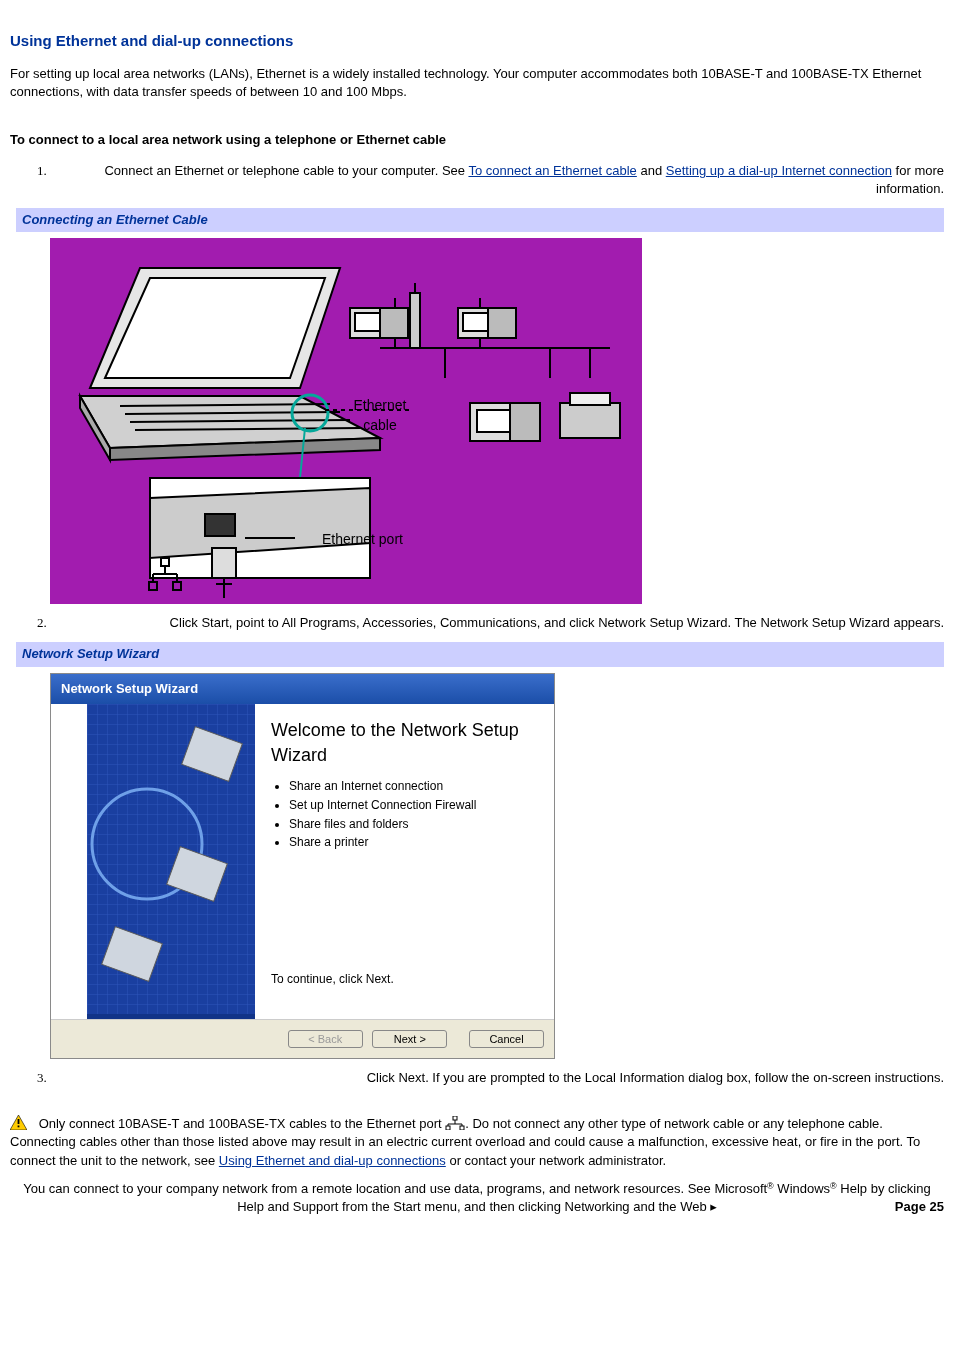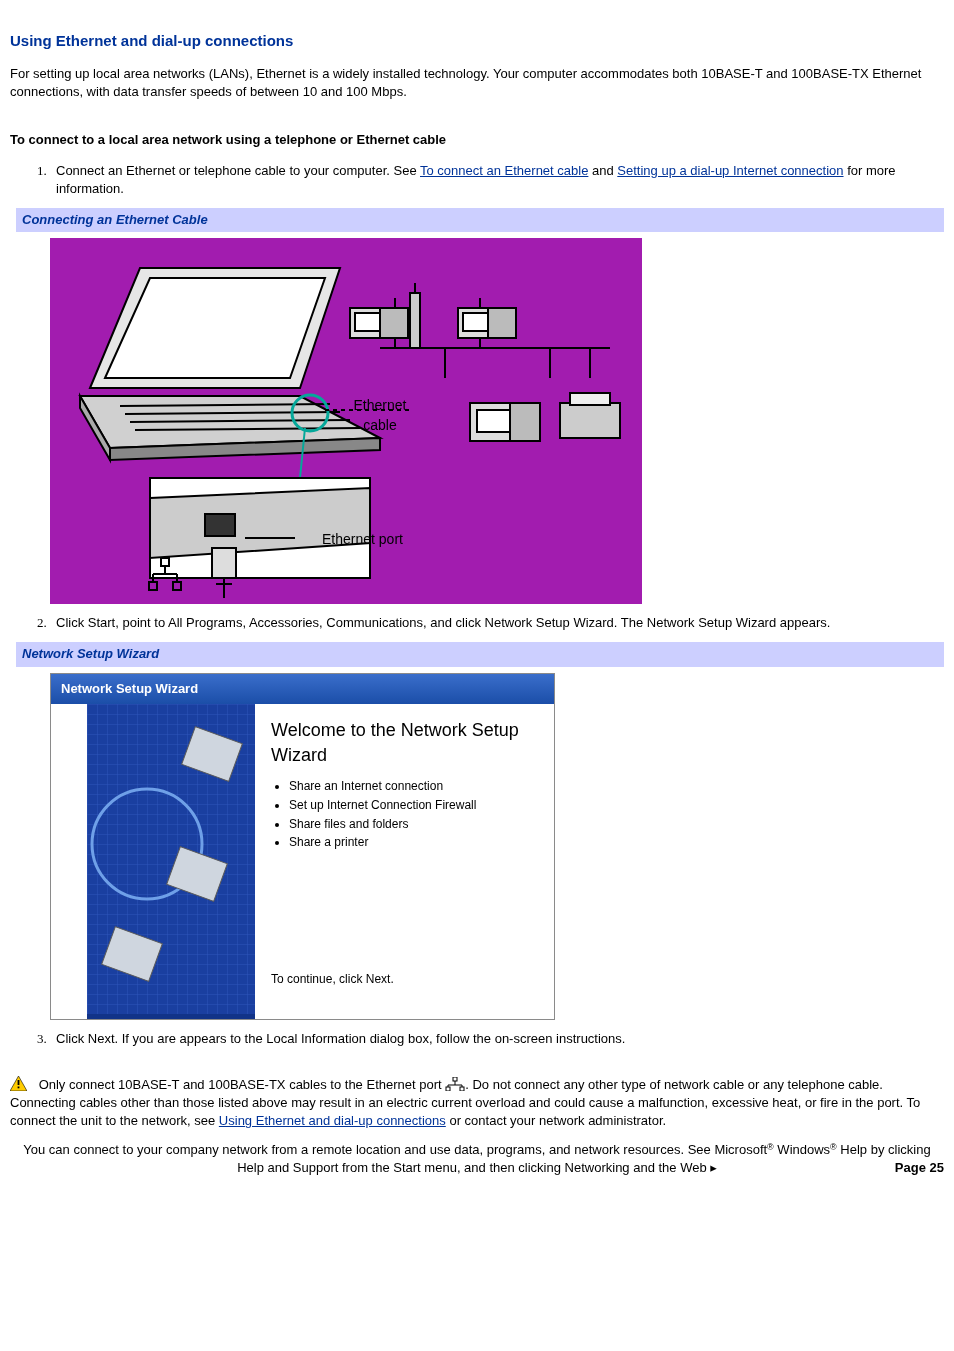--- a/index.html
+++ b/index.html
@@ -23,20 +23,21 @@
     margin: 30px 0 12px 0;
   }
   ol {
     margin: 10px 0 10px 40px;
     padding: 0;
   }
   ol li {
     margin-bottom: 8px;
     padding-left: 6px;
     font-family: Georgia, serif;
+    text-align: right;
   }
   ol li .li-body {
     font-family: Verdana, Geneva, sans-serif;
   }
   a.link {
     color: #003399;
     text-decoration: underline;
   }
   .figure-bar {
     background: #cccfff;
@@ -287,26 +288,31 @@
         <div class="wizard-h">Welcome to the Network Setup Wizard</div>
         <ul class="wizard-ul">
           <li>Share an Internet connection</li>
           <li>Set up Internet Connection Firewall</li>
           <li>Share files and folders</li>
           <li>Share a printer</li>
         </ul>
         <div class="wizard-continue">To continue, click Next.</div>
       </div>
     </div>
+    <div class="wizard-buttons">
+      <button disabled="">&lt; Back</button>
+      <button>Next &gt;</button>
+      <button class="bcancel">Cancel</button>
+    </div>
   </div>
 </div>
 
 <ol start="3">
   <li><span class="li-body">
-    <span>Click </span><b>Next</b><span>. If you are appears to the </span><b>Local Information</b><span> dialog box, follow the on-screen instructions.</span>
+    <span>Click </span><b>Next</b><span>. If you are prompted to the </span><b>Local Information</b><span> dialog box, follow the on-screen instructions.</span>
   </span></li>
 </ol>
 
 <div class="warning-block">
   <span class="warning-icon">
     <svg viewBox="0 0 17 15" width="17" height="15">
       <polygon points="8.5,0 17,15 0,15" fill="#ffcc00" stroke="#000" stroke-width="0.6"></polygon>
       <rect x="7.6" y="4" width="1.8" height="5" fill="#000"></rect>
       <rect x="7.6" y="10.5" width="1.8" height="1.8" fill="#000"></rect>
     </svg>

